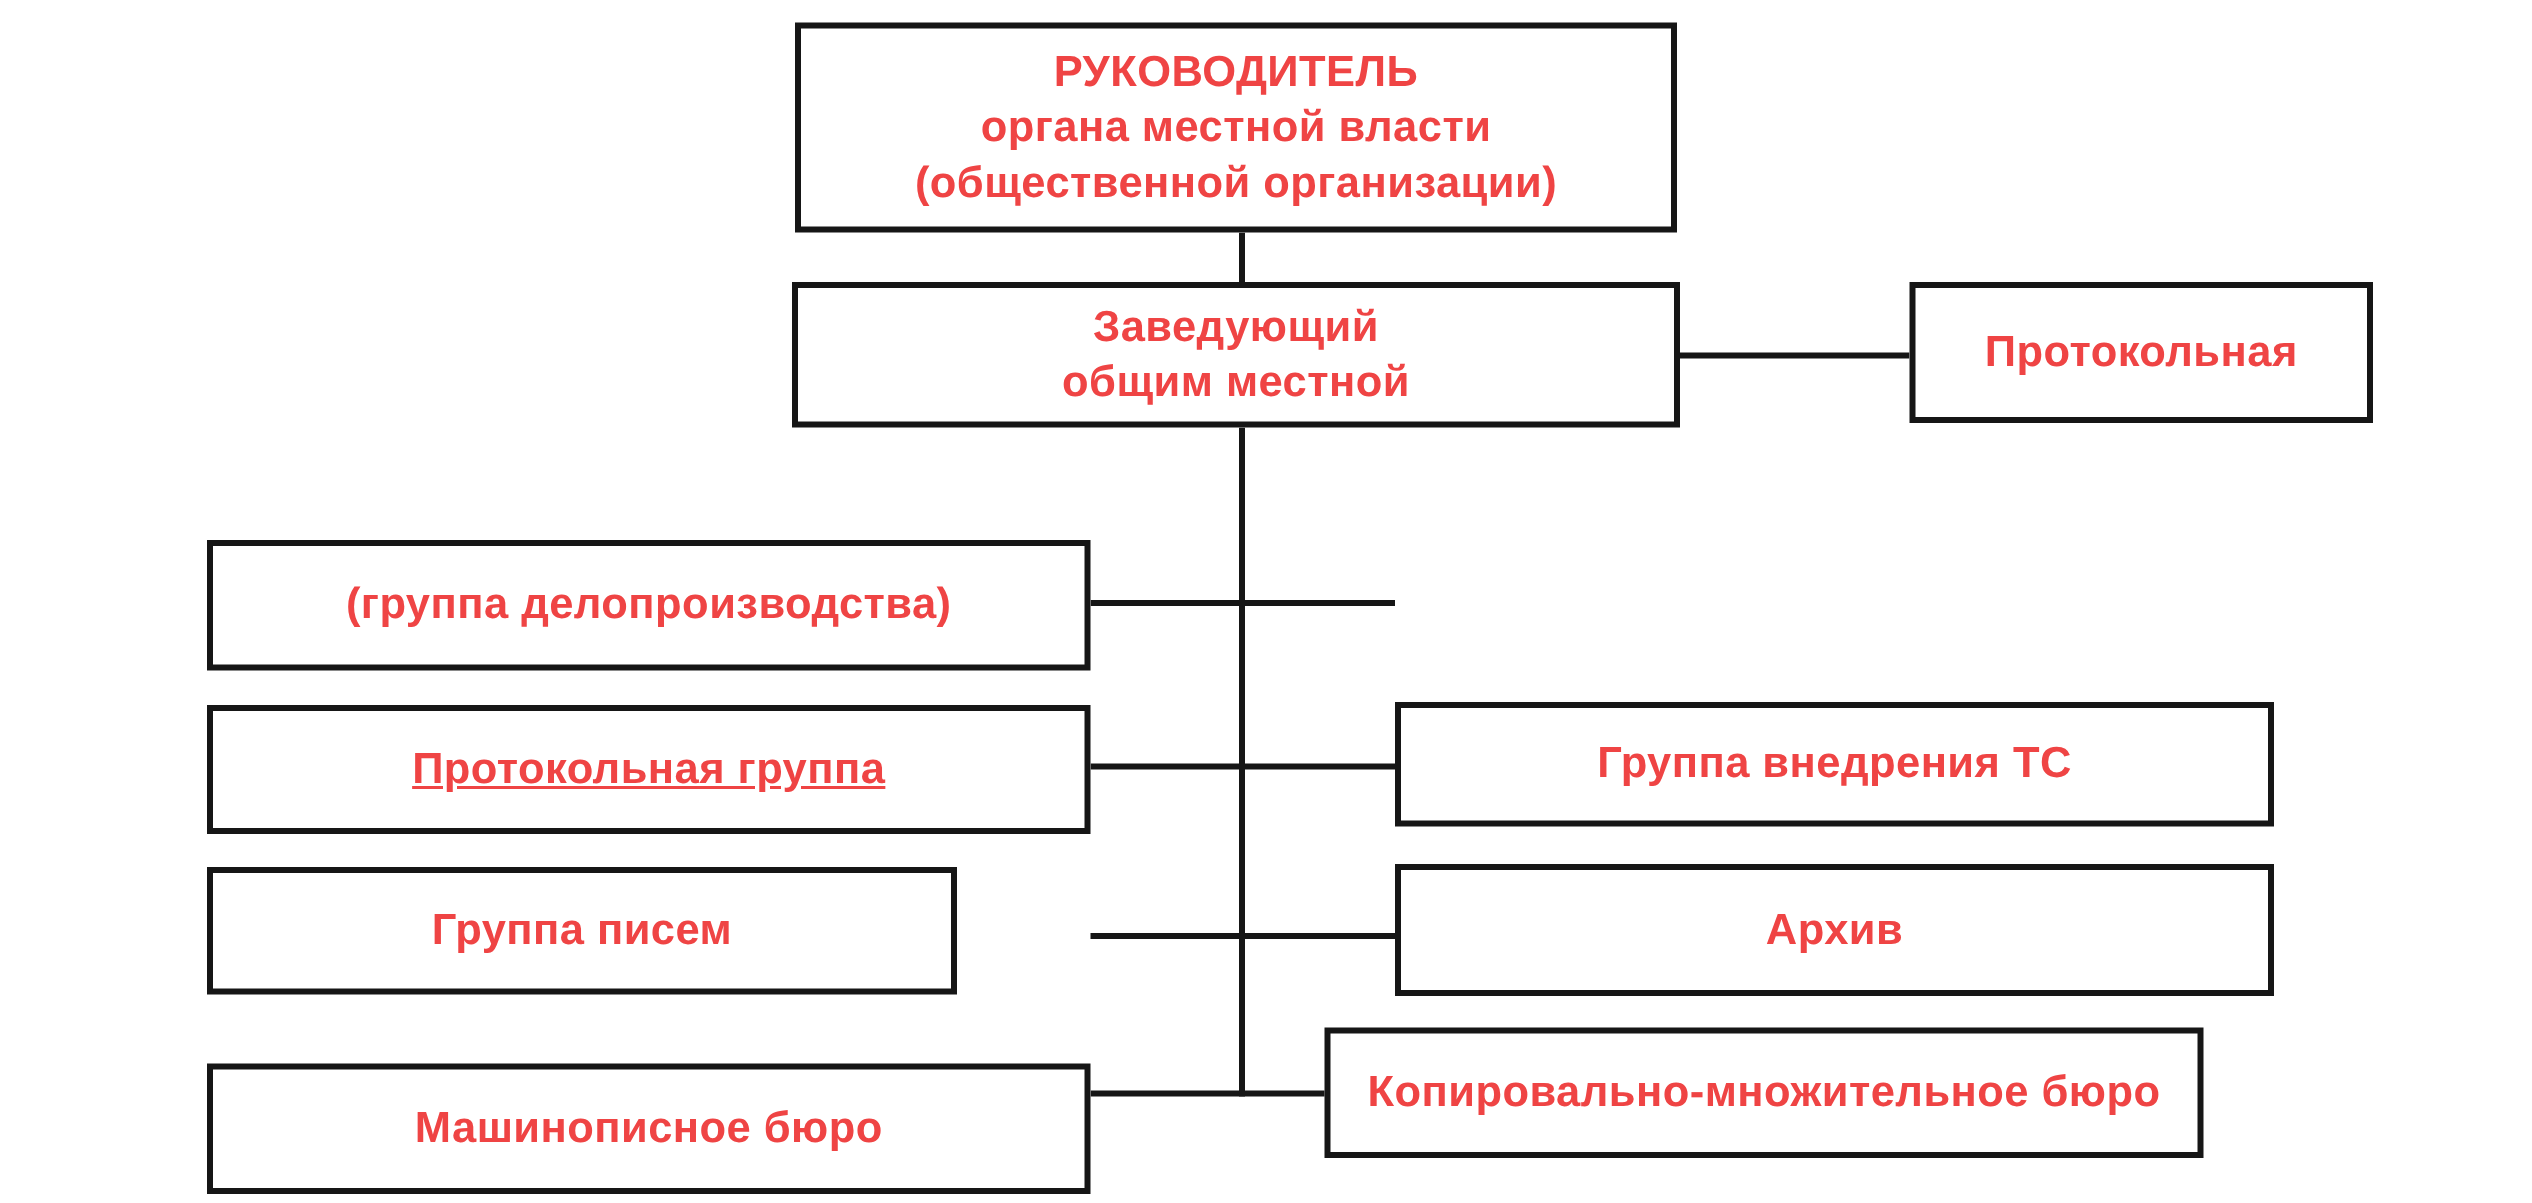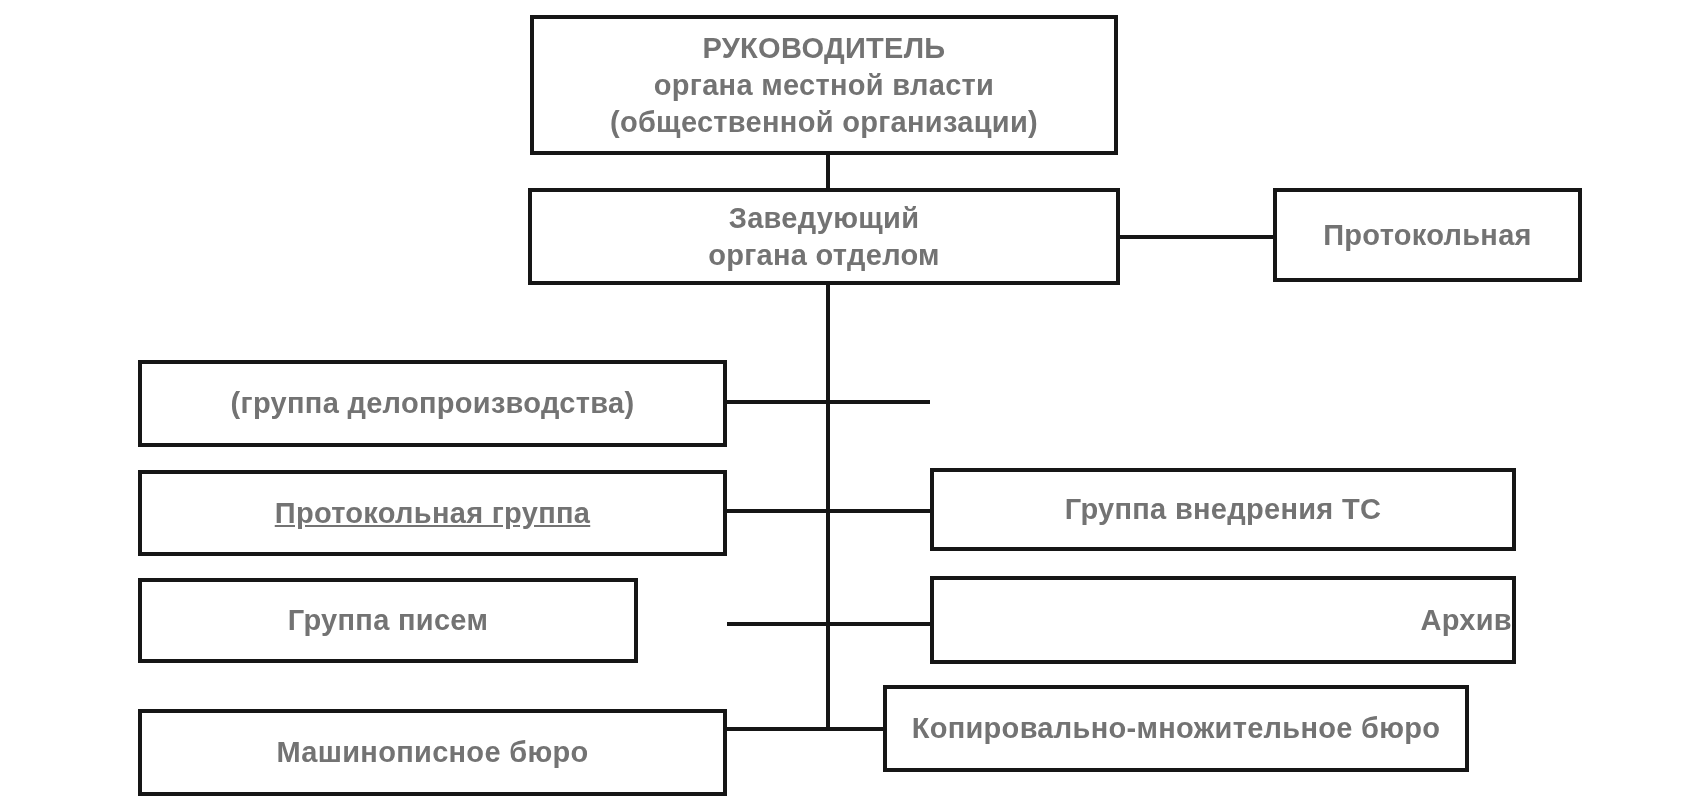--- a/index.html
+++ b/index.html
@@ -18,42 +18,42 @@
   .box {
     position: absolute;
     box-sizing: border-box;
     border: 4px solid #161616;
     background: #ffffff;
     display: flex;
     flex-direction: column;
     align-items: center;
     justify-content: center;
     text-align: center;
-    color: #737373;
+    color: #ef4444;
     font-weight: 700;
     font-size: 29px;
     line-height: 37px;
     letter-spacing: 0.3px;
   }
   .box span { display: block; white-space: nowrap; }
   .conn {
     position: absolute;
     background: #161616;
   }
   
   .n-leader      { left: 530px;  top: 15px;  width: 588px; height: 140px; }
   .n-head        { left: 528px;  top: 188px; width: 592px; height: 97px;  }
   .n-secretariat { left: 1273px; top: 188px; width: 309px; height: 94px;  }
   .n-l0 { left: 138px; top: 360px; width: 589px; height: 87px; }
   .n-l1 { left: 138px; top: 470px; width: 589px; height: 86px; text-decoration: underline; }
   .n-l2 { left: 138px; top: 578px; width: 500px; height: 85px; }
   .n-l3 { left: 138px; top: 687px; width: 589px; height: 87px; margin-top: 22px; }
   .n-r0 { left: 930px; top: 358px; width: 586px; height: 85px; }
   .n-r1 { left: 930px; top: 468px; width: 586px; height: 83px; }
-  .n-r2 { left: 930px; top: 576px; width: 586px; height: 88px; align-items: flex-end; }
+  .n-r2 { left: 930px; top: 576px; width: 586px; height: 88px; }
   .n-r3 { left: 883px; top: 685px; width: 586px; height: 87px; }
   
   .c-top-head    { left: 826px;  top: 155px; width: 4px;   height: 33px;  }
   .c-trunk       { left: 826px;  top: 285px; width: 4px;   height: 446px; }
   .c-secretariat { left: 1120px; top: 235px; width: 153px; height: 4px;   }
   .c-row0 { left: 727px; top: 400px; width: 203px; height: 4px; }
   .c-row1 { left: 727px; top: 509px; width: 203px; height: 4px; }
   .c-row2 { left: 727px; top: 622px; width: 203px; height: 4px; }
   .c-row3 { left: 727px; top: 727px; width: 203px; height: 4px; }
 </style>
@@ -71,21 +71,21 @@
   <div class="conn c-row3"></div>
 
   <div class="box n-leader">
     <span>РУКОВОДИТЕЛЬ</span>
     <span>органа местной власти</span>
     <span>(общественной организации)</span>
   </div>
 
   <div class="box n-head">
     <span>Заведующий</span>
-    <span>органа отделом</span>
+    <span>общим местной</span>
   </div>
 
   <div class="box n-secretariat">
     <span>Протокольная</span>
   </div>
 
   <div class="box n-l0">
     <span>(группа делопроизводства)</span>
   </div>
   <div class="box n-l1">

